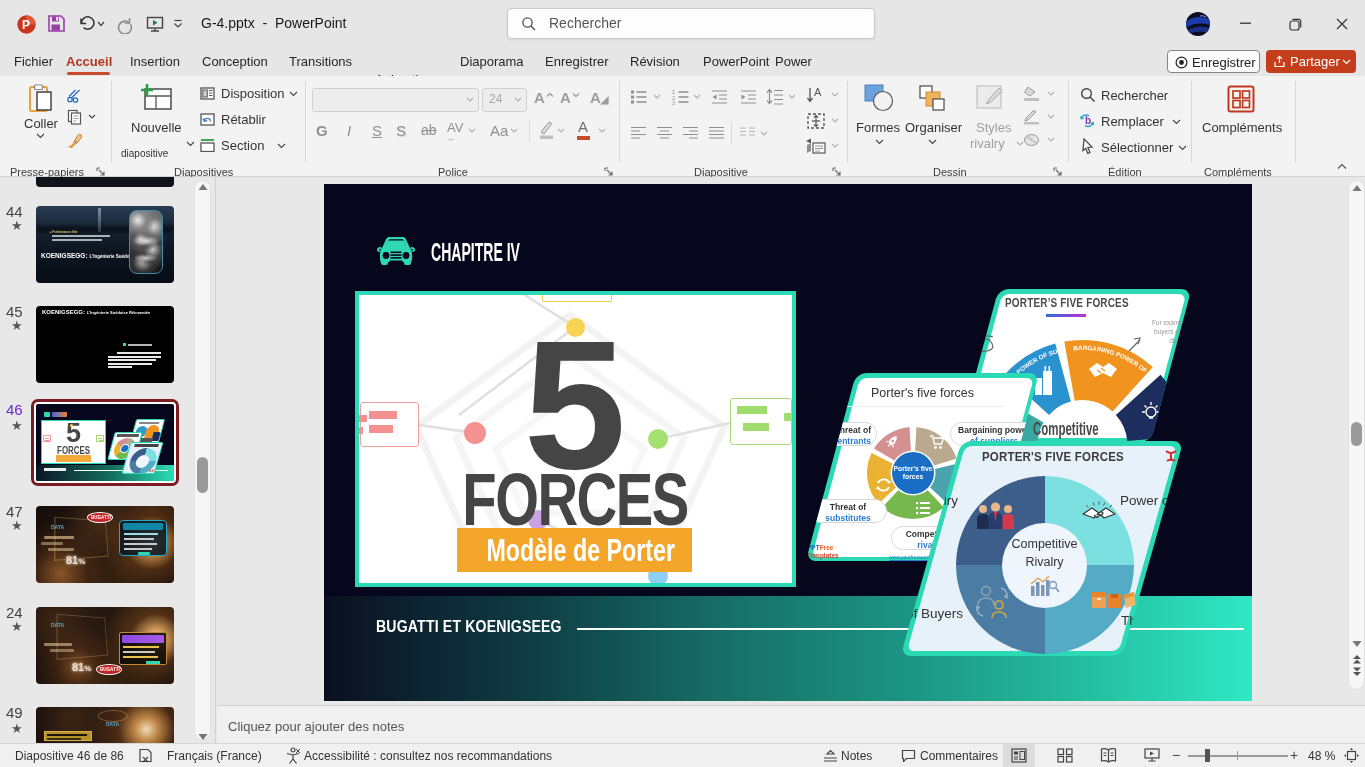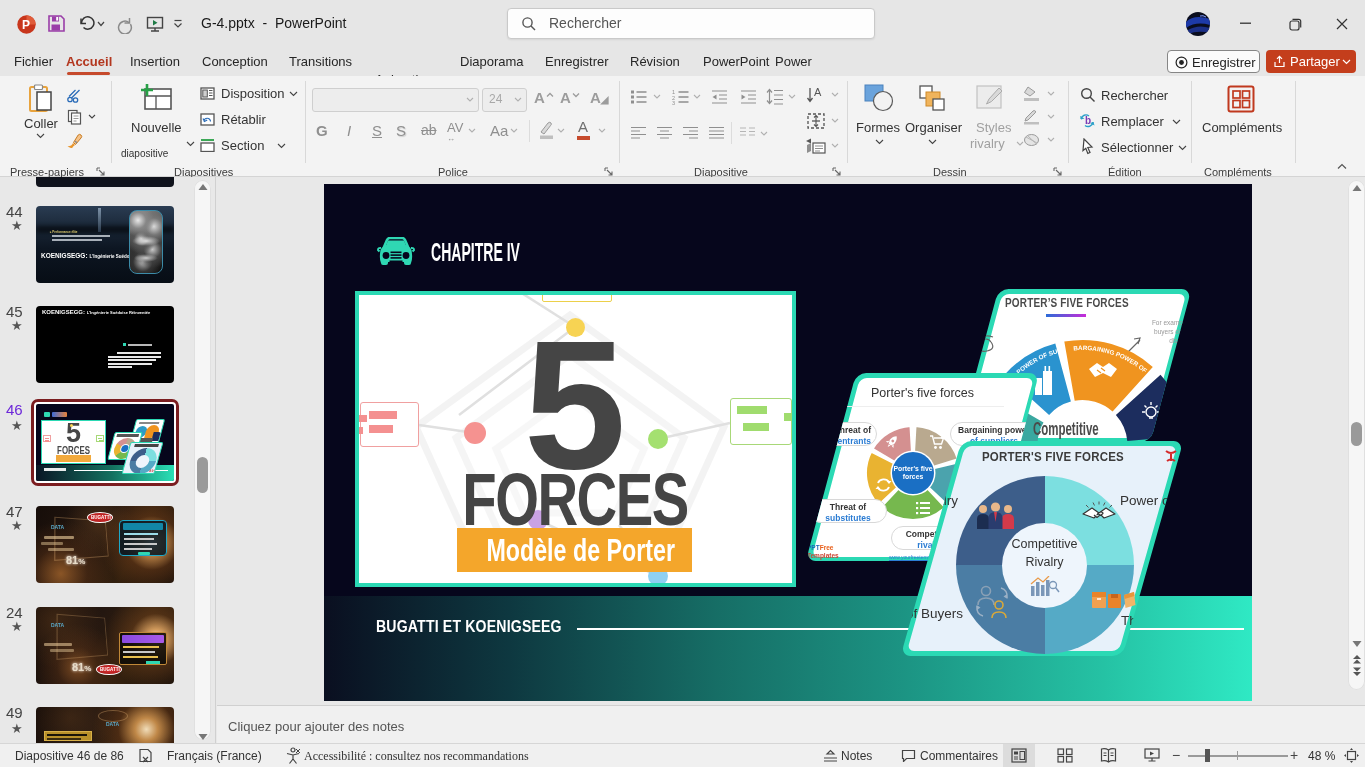--- a/index.html
+++ b/index.html
@@ -842,21 +842,21 @@
   <svg class="abs" style="left:138px;top:4px;" width="15" height="15" viewBox="0 0 15 15">
     <path d="M2 1.5 h8 l3 3 v9 h-11 z" fill="none" stroke="#444" stroke-width="1.2"></path>
     <path d="M5 9 l5 5 M10 9 l-5 5" stroke="#444" stroke-width="1.2"></path>
   </svg>
   <div class="abs" style="left:167px;top:5px;">Français (France)</div>
   <svg class="abs" style="left:285px;top:3px;" width="16" height="17" viewBox="0 0 16 17">
     <circle cx="8" cy="3" r="2" fill="none" stroke="#444" stroke-width="1.2"></circle>
     <path d="M2 6.5 L8 8 L14 6.5 M8 8 v4 M8 12 l-3.5 4.5 M8 12 l3.5 4.5" fill="none" stroke="#444" stroke-width="1.2"></path>
     <path d="M11 2 l4 4 M15 2 l-4 4" stroke="#444" stroke-width="1"></path>
   </svg>
-  <div class="abs" style="left:304px;top:5px;font-family:Liberation Serif, serif;">Accessibilité&nbsp;: consultez nos recommandations</div>
+  <div class="abs" style="left:304px;top:5px;">Accessibilité&nbsp;: consultez nos recommandations</div>
   <svg class="abs" style="left:823px;top:5px;" width="15" height="13" viewBox="0 0 15 13">
     <path d="M1 12 h13 M1 9 h13 M4 5 L7.5 1.5 L11 5 Z" fill="none" stroke="#444" stroke-width="1.2"></path>
   </svg>
   <div class="abs" style="left:841px;top:5px;">Notes</div>
   <svg class="abs" style="left:901px;top:5px;" width="15" height="13" viewBox="0 0 15 13">
     <path d="M1.5 1.5 h12 v8 h-8 l-3 3 v-3 h-1 z" fill="none" stroke="#444" stroke-width="1.2"></path>
   </svg>
   <div class="abs" style="left:920px;top:5px;">Commentaires</div>
   <div class="abs" style="left:1003px;top:0px;width:32px;height:23px;background:#dcdcdc;"></div>
   <svg class="abs" style="left:1011px;top:4px;" width="16" height="15" viewBox="0 0 16 15">

